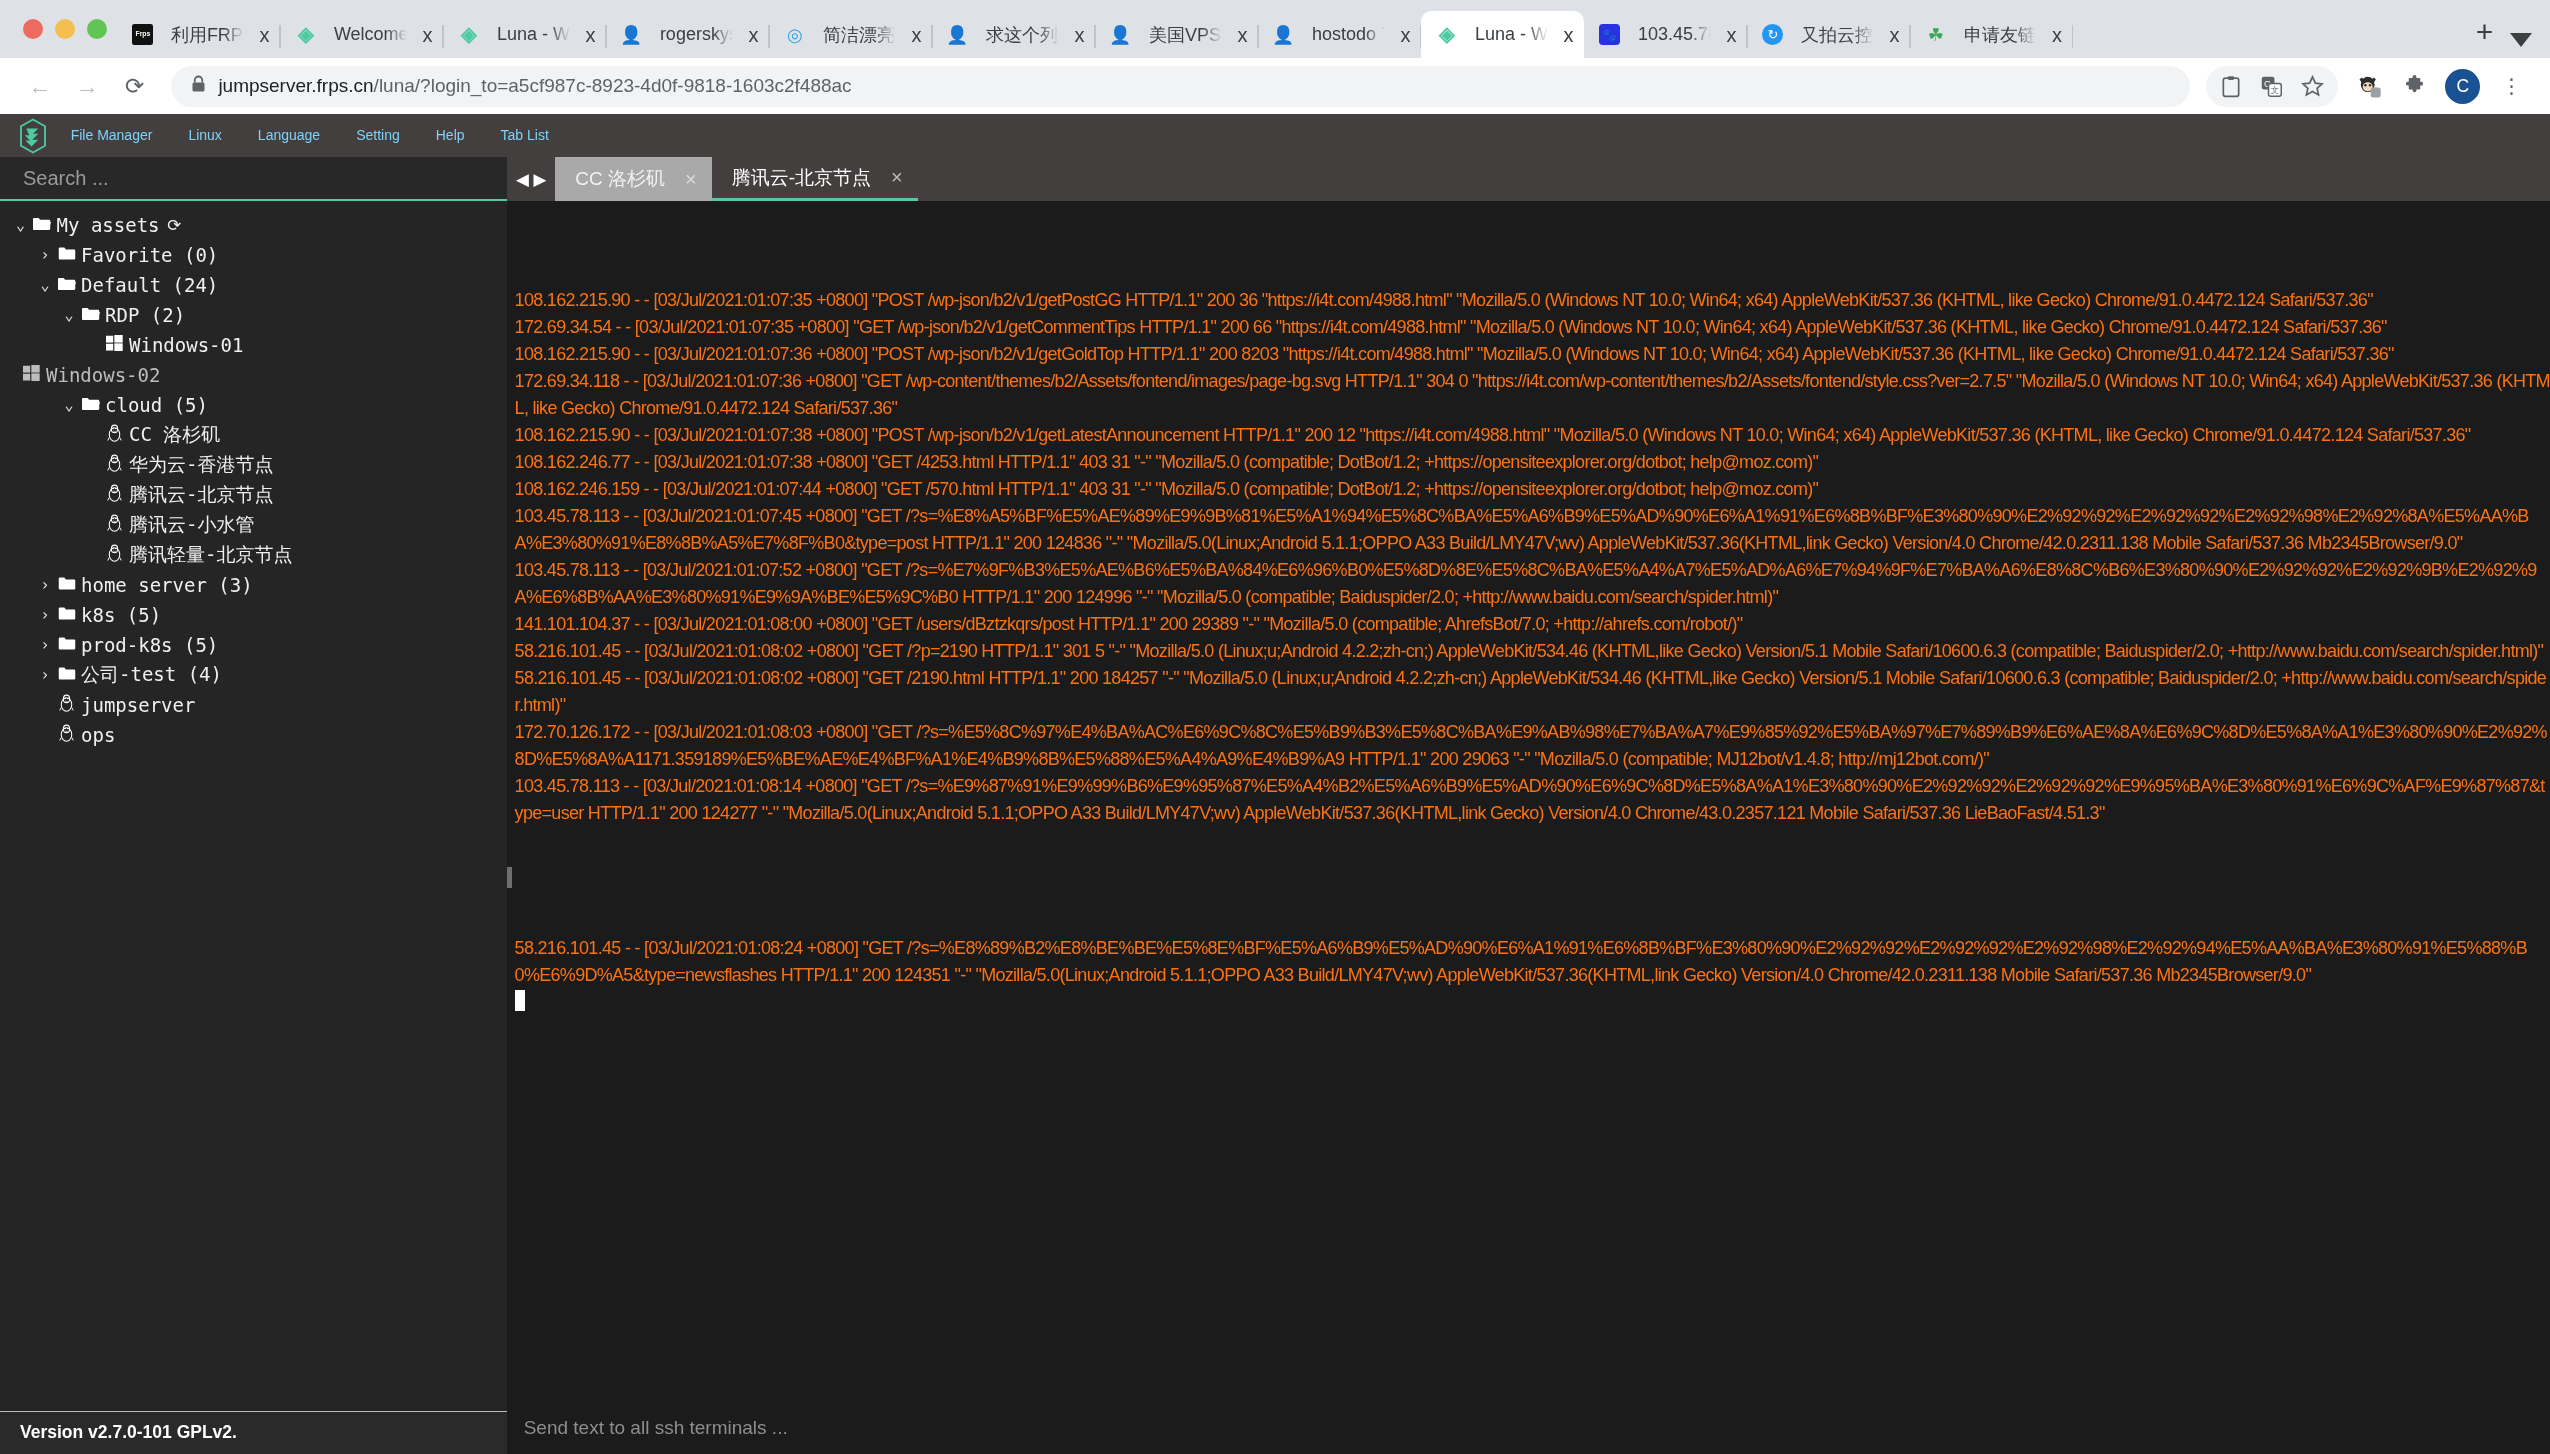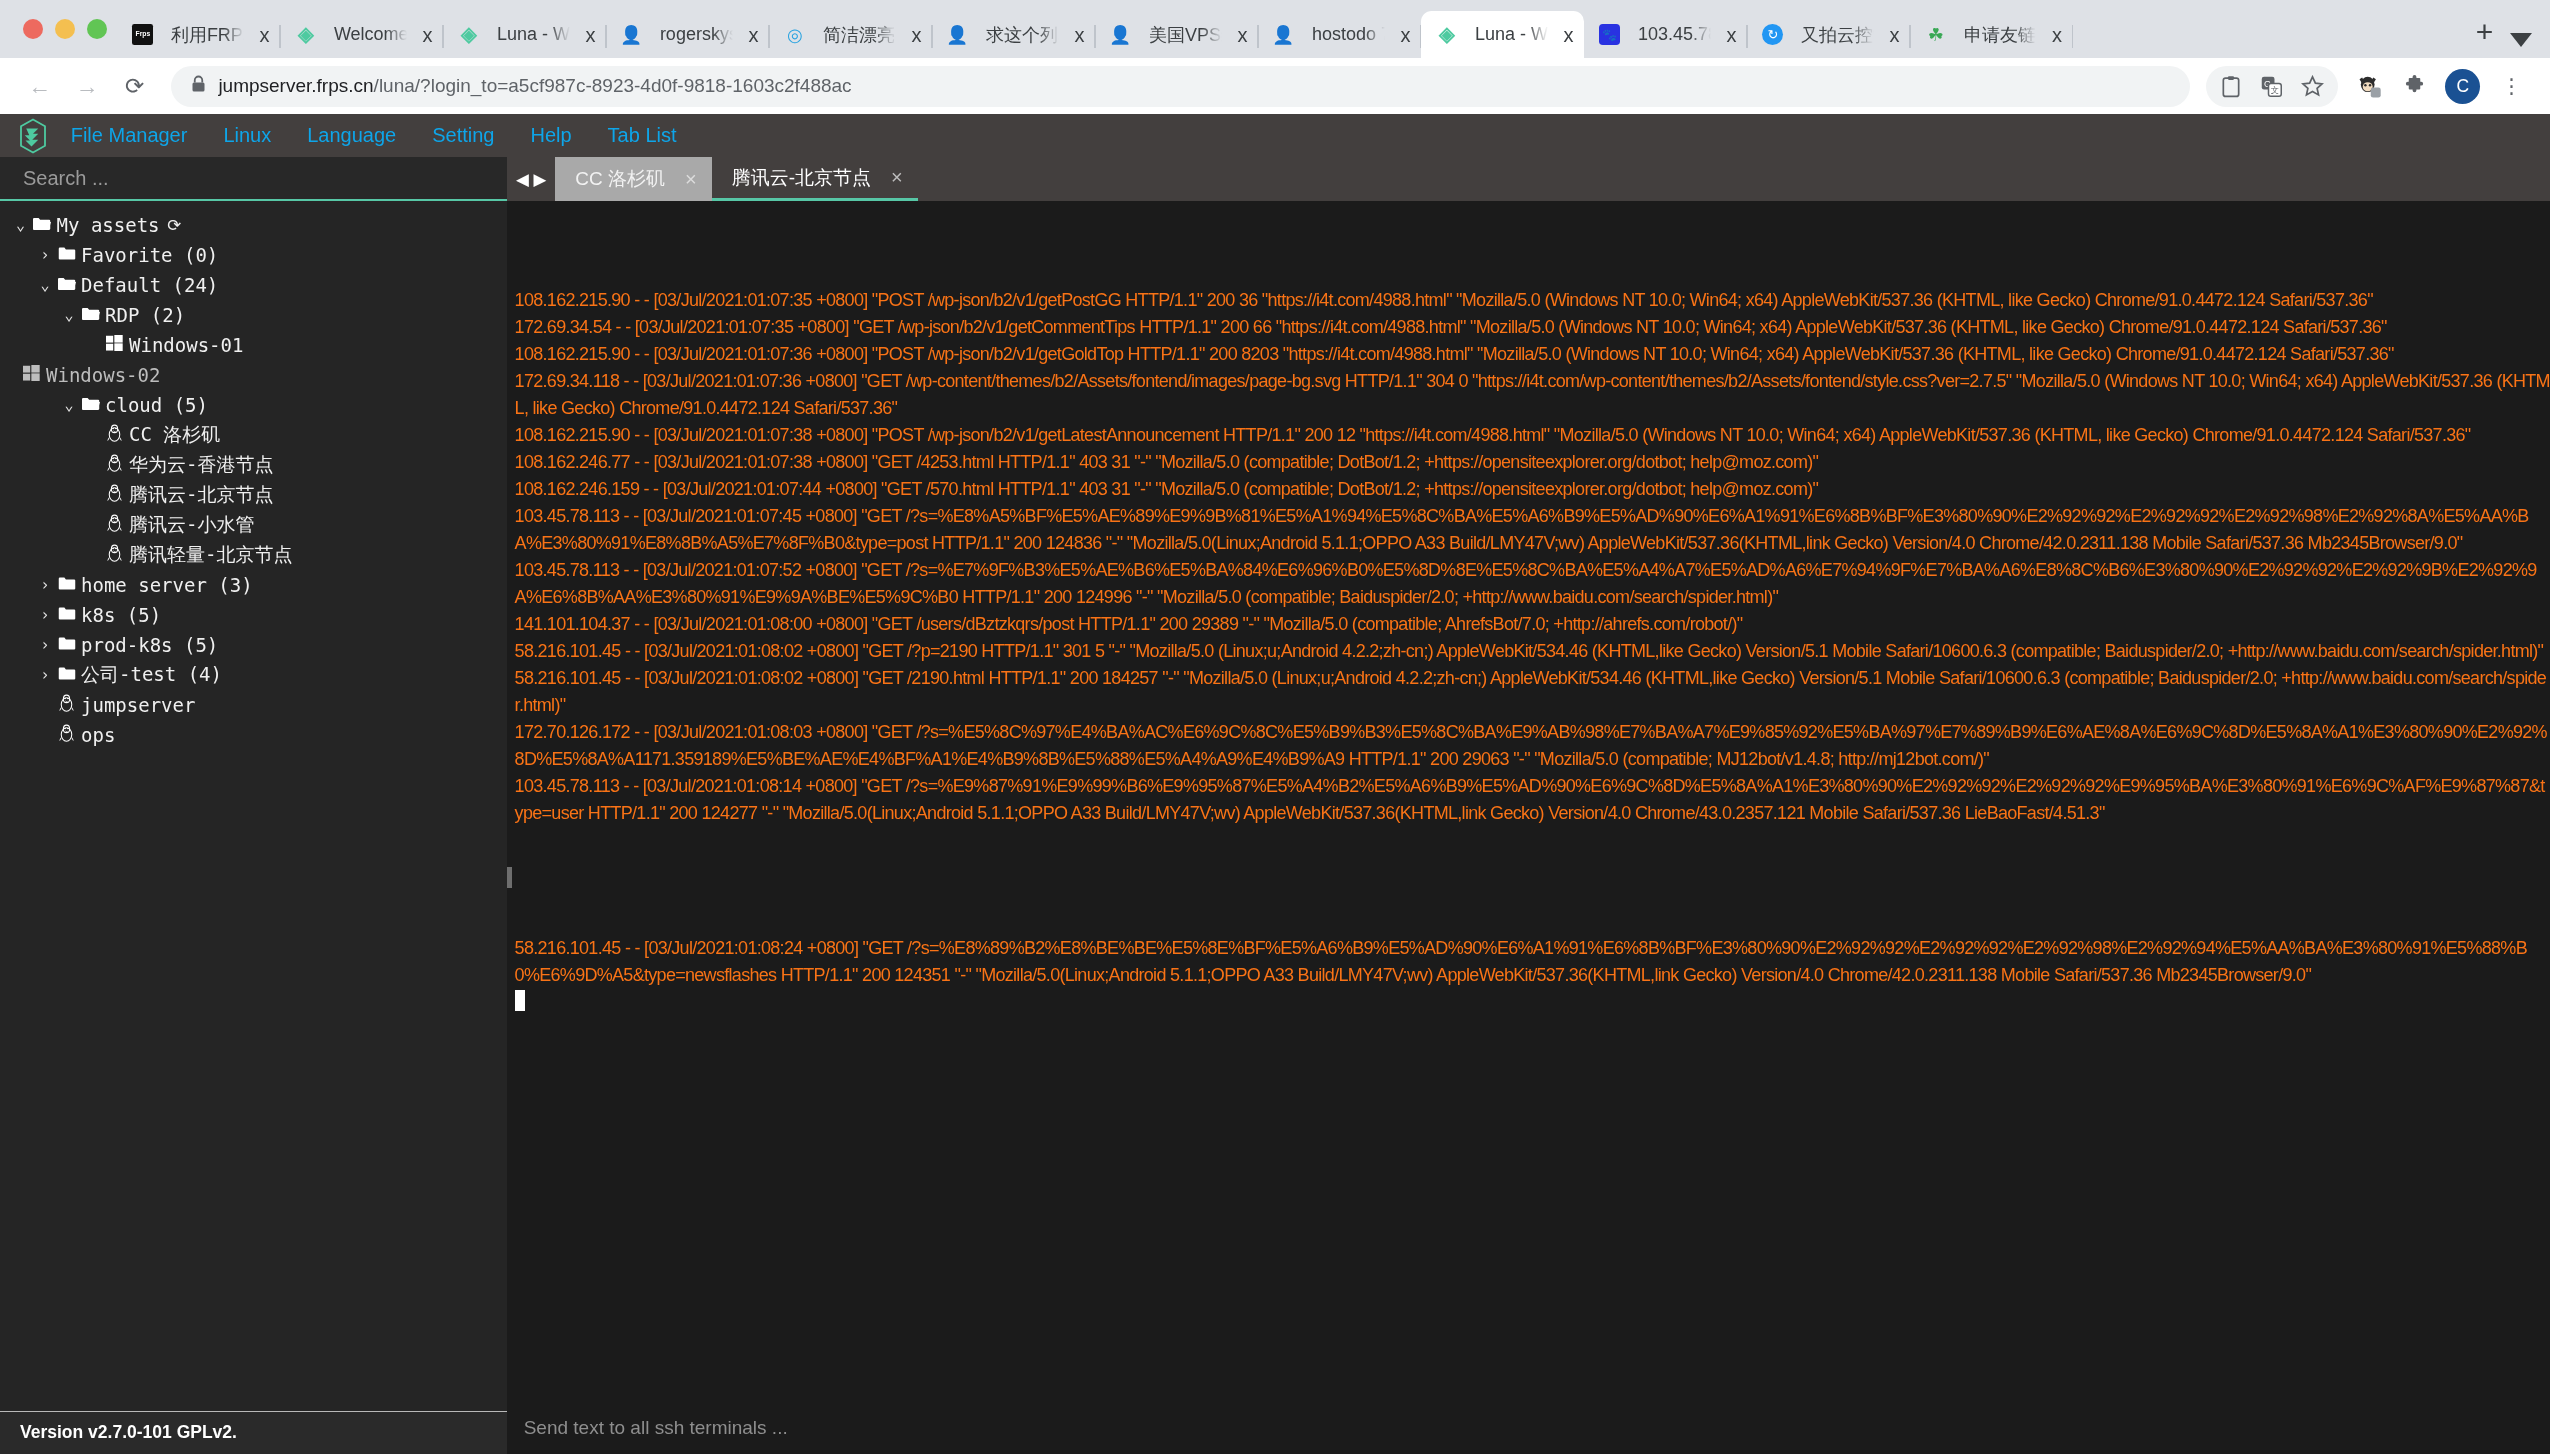--- a/index.html
+++ b/index.html
@@ -75,21 +75,21 @@
   .tb-icon { width:41px;height:41px;display:flex;align-items:center;justify-content:center;color:#5f6368;font-size:20.5px;border-radius:50%; }
   .tb-pill { display:flex;align-items:center;background:#f1f3f4;border-radius:20.5px;padding:0 4.6px;margin-right:9px; }
   .avatar { width:35px;height:35px;border-radius:50%;background:#1a5193;color:#fff;display:flex;align-items:center;justify-content:center;font-size:17.5px;margin:0 7.6px; }
 
   
   .app { flex: 1 1 auto; display:flex; flex-direction:column; background:#1b1b1b; min-height:0; }
   .menubar {
     height: 43px; background:#433f3e; display:flex; align-items:center; gap:0; flex:0 0 43px; padding-left: 13.7px;
   }
   .logo { width:39px; height:39px; display:flex;align-items:center;justify-content:center; color:#4ecaa0; font-size:27px; }
-  .menuitem { color:#0ea5e9; font-size:20px; padding: 0 18px; line-height:43px;text-align:center; }
+  .menuitem { color:#7dd3fc; font-size:14px; padding: 0 18px; line-height:43px;text-align:center; }
 
   .body-row { flex:1 1 auto; display:flex; min-height:0; }
 
   
   .sidebar { width: 507px; flex: 0 0 507px; background:#252525; display:flex; flex-direction:column; min-height:0; }
   .searchwrap { height:44px; flex:0 0 44px; background:#282828; border-bottom:2.3px solid #57c7a6; display:flex; align-items:center; padding: 0 23px; }
   .searchwrap input {
     background: transparent; border:0; outline:0; color:#cfcfcf; font-size:20px; width:100%;
     font-family:"Liberation Sans", sans-serif;
   }

